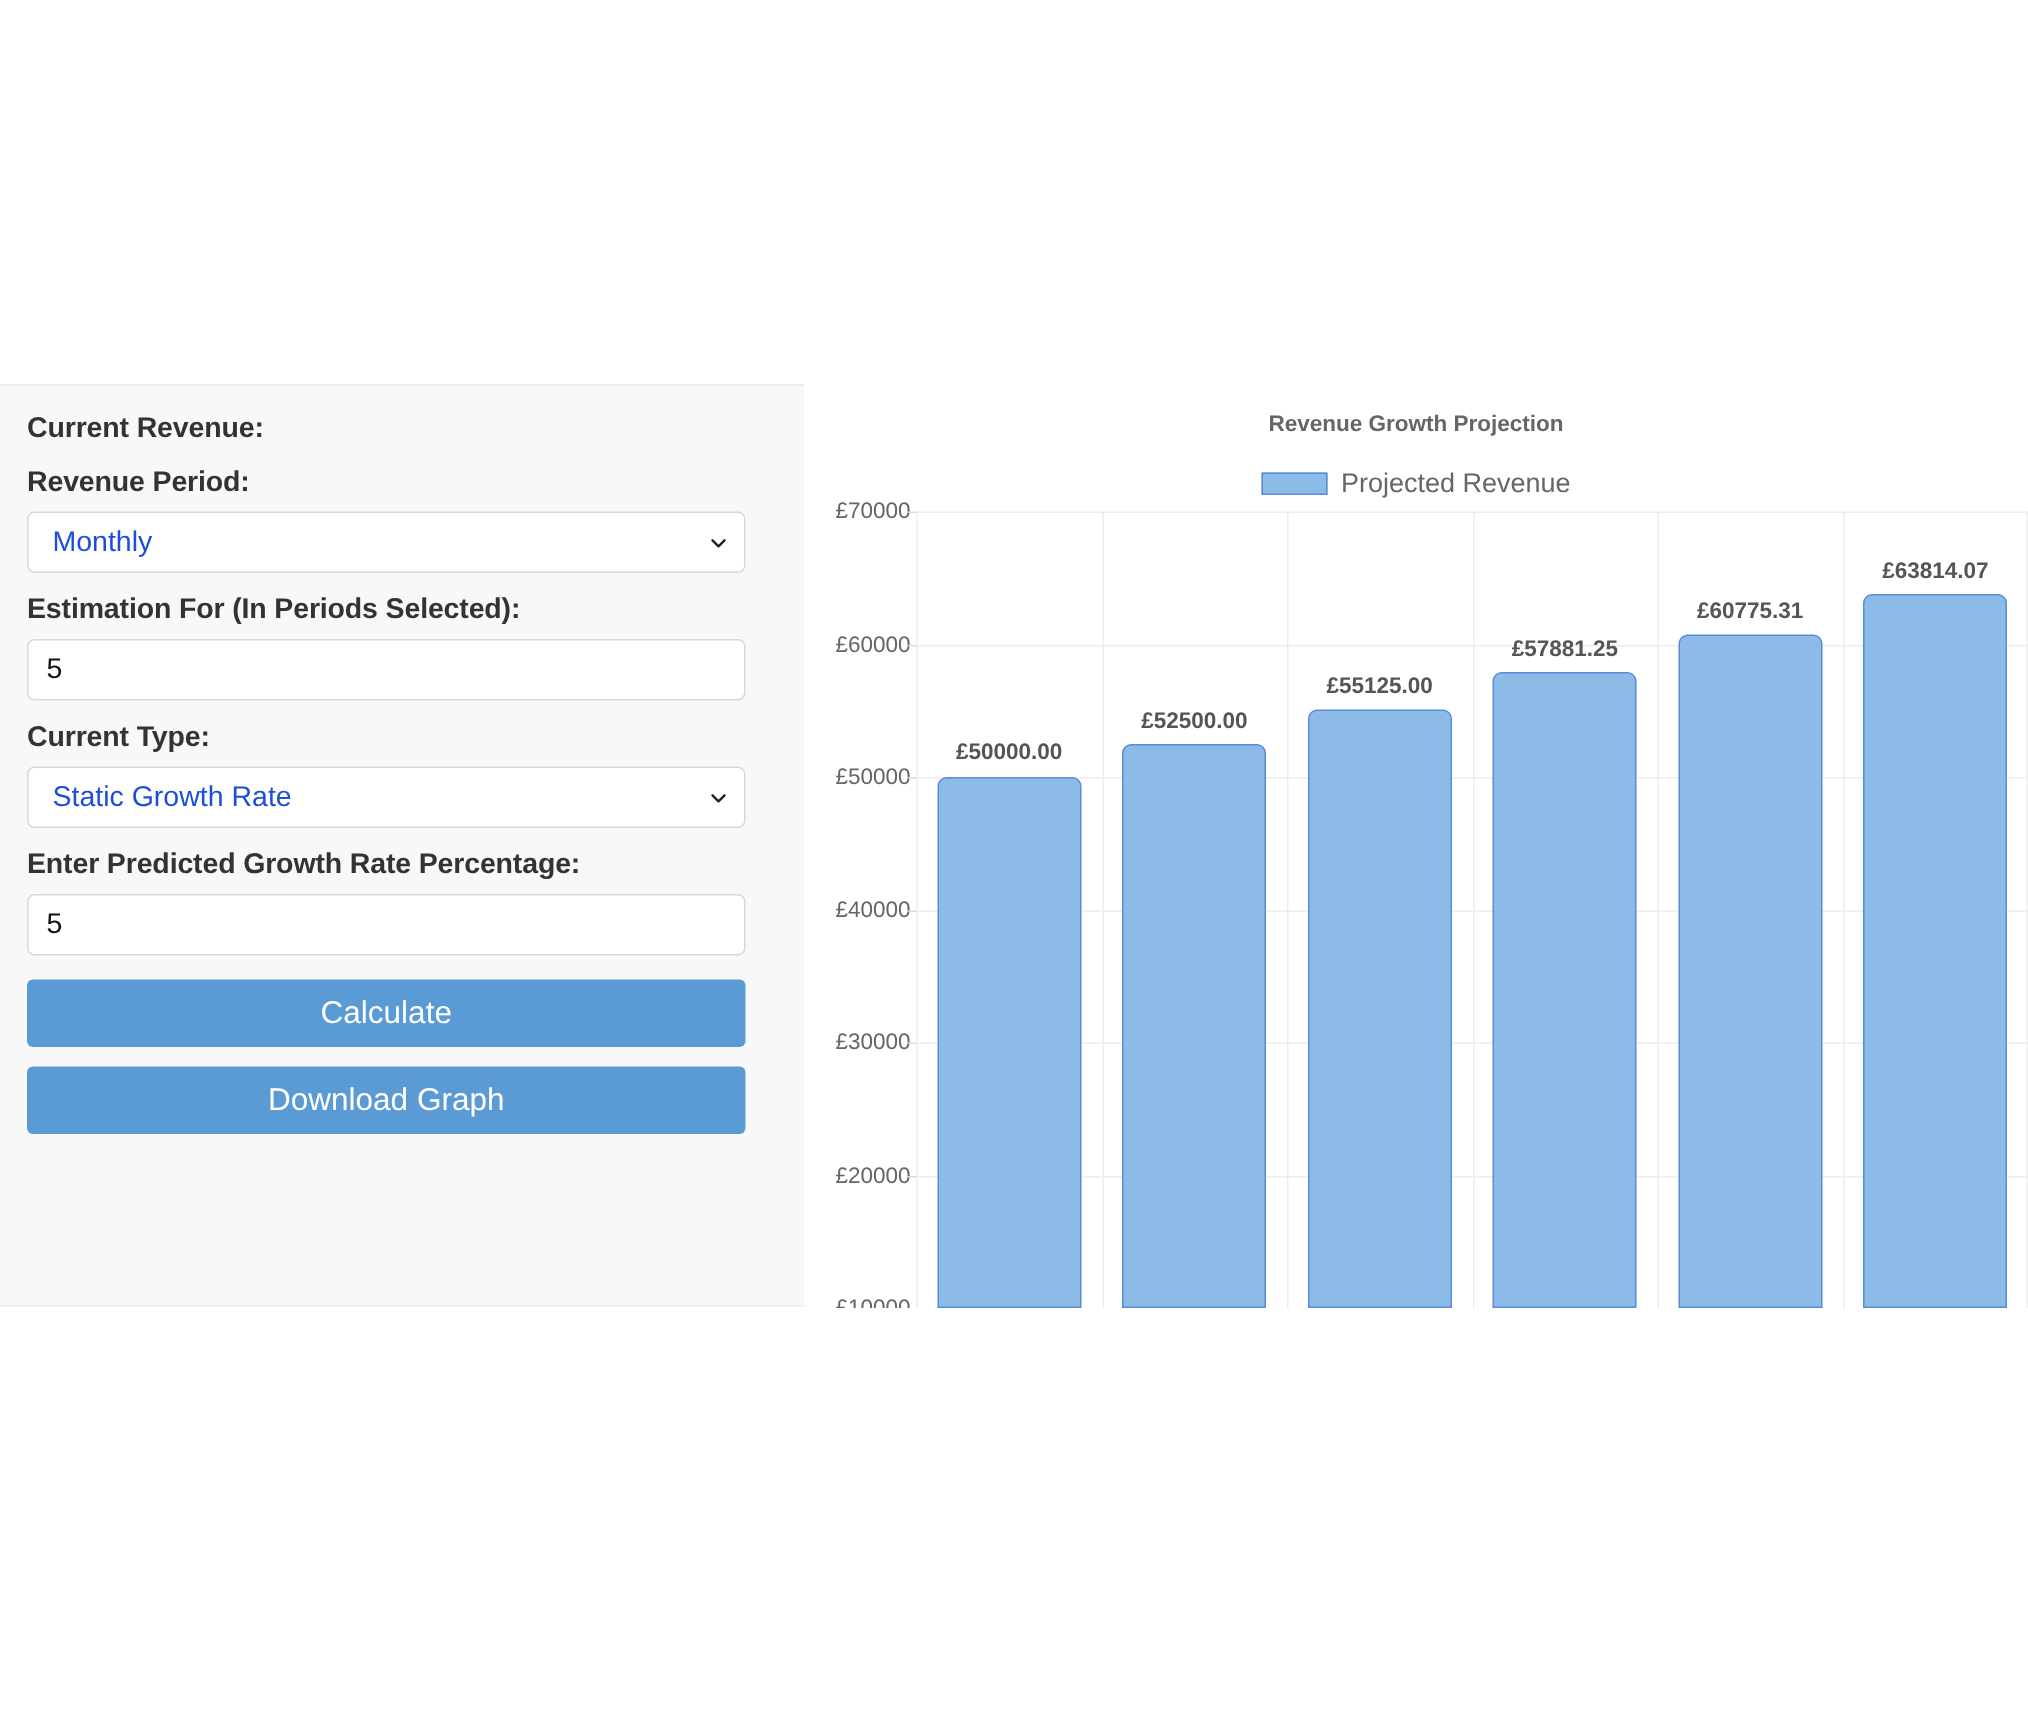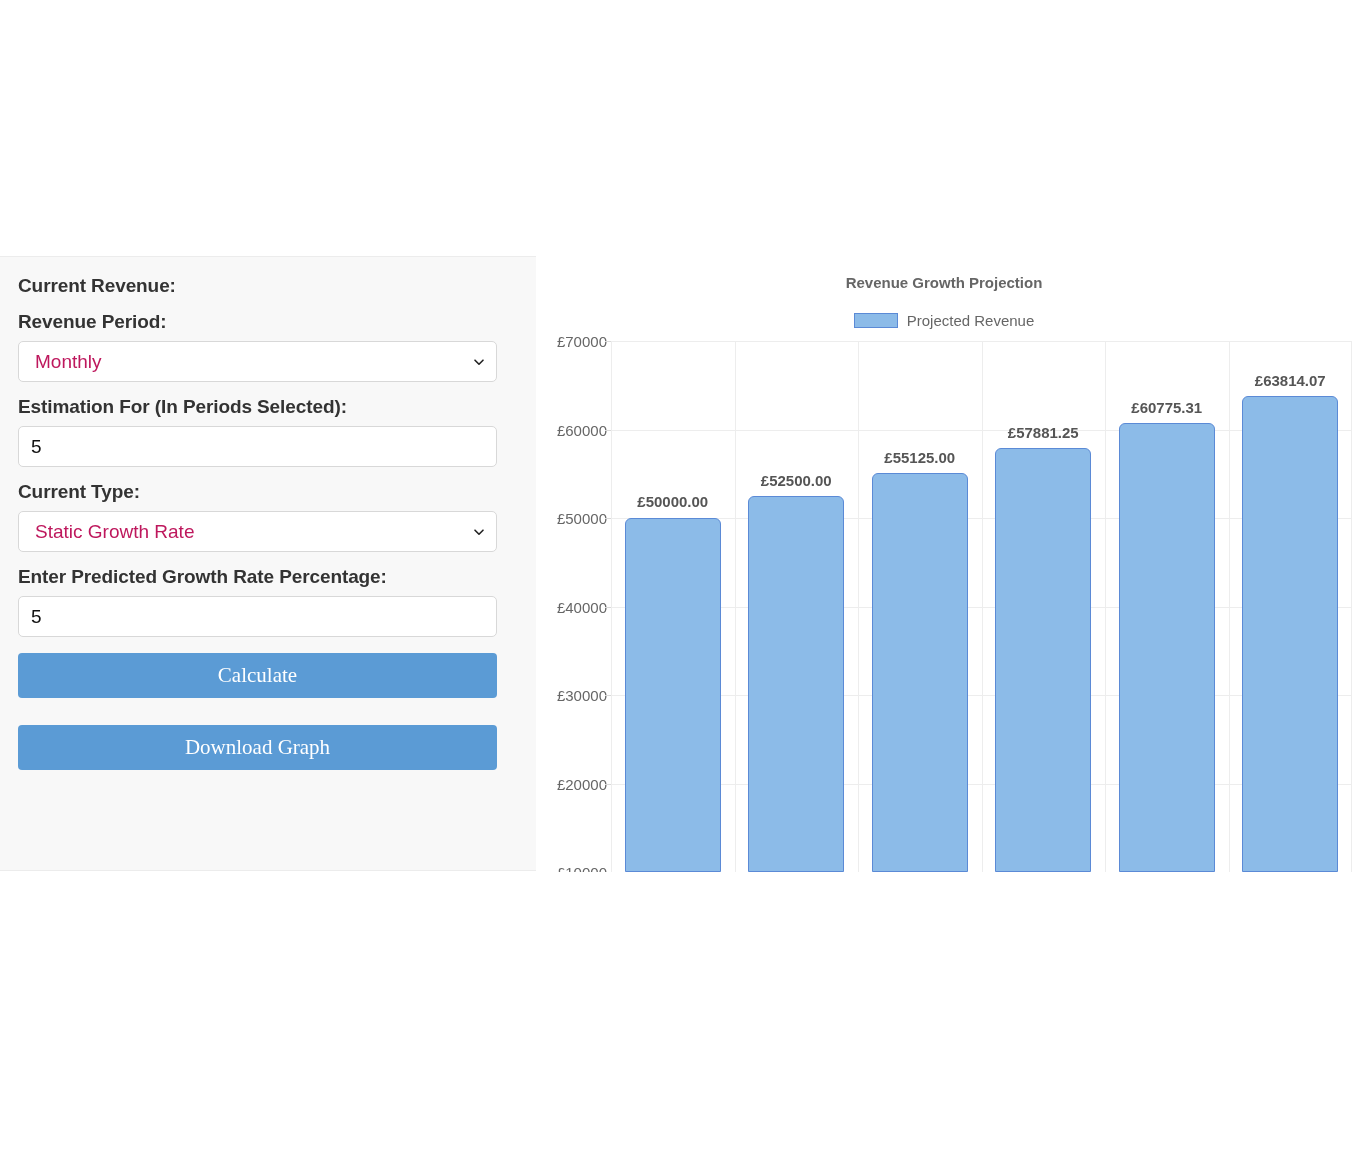--- a/index.html
+++ b/index.html
@@ -55,21 +55,21 @@
     display: block;
     width: 479px;
     height: 41px;
     box-sizing: border-box;
     background: #ffffff;
     border: 1px solid #d8d8d8;
     border-radius: 5px;
     padding: 0 30px 0 16px;
     font-family: "Liberation Sans", sans-serif;
     font-size: 19px;
-    color: #be185d;
+    color: #1d4ed8;
     line-height: 39px;
     white-space: nowrap;
     overflow: hidden;
   }
   .select-chevron {
     position: absolute;
     right: 12px;
     top: 50%;
     transform: translateY(-50%);
     width: 12px;
@@ -78,26 +78,26 @@
   }
   .btn {
     display: block;
     width: 479px;
     height: 45px;
     box-sizing: border-box;
     background: #5b9bd5;
     border: none;
     border-radius: 4px;
     color: #ffffff;
-    font-family: Liberation Serif, serif;
+    font-family: Liberation Sans, sans-serif;
     font-size: 21px;
     text-align: center;
     line-height: 45px;
     cursor: pointer;
-    margin-bottom: 27px;
+    margin-bottom: 13px;
   }
   #calculate-button { margin-top: 16px; }
 
   
   #chart-panel {
     position: absolute;
     left: 536px;
     top: 256px;
     width: 816px;
     height: 616px;
@@ -125,21 +125,21 @@
     gap: 9px;
   }
   #legend-swatch {
     width: 44px;
     height: 15px;
     background: #8cbbe8;
     border: 1px solid #5b8ad6;
     box-sizing: border-box;
   }
   #legend-label {
-    font-size: 15px;
+    font-size: 18px;
     color: #666666;
   }
 
   #plot {
     position: absolute;
     left: 75px;          
     top: 85px;           
     width: 741px;        
     height: 531px;       
   }

